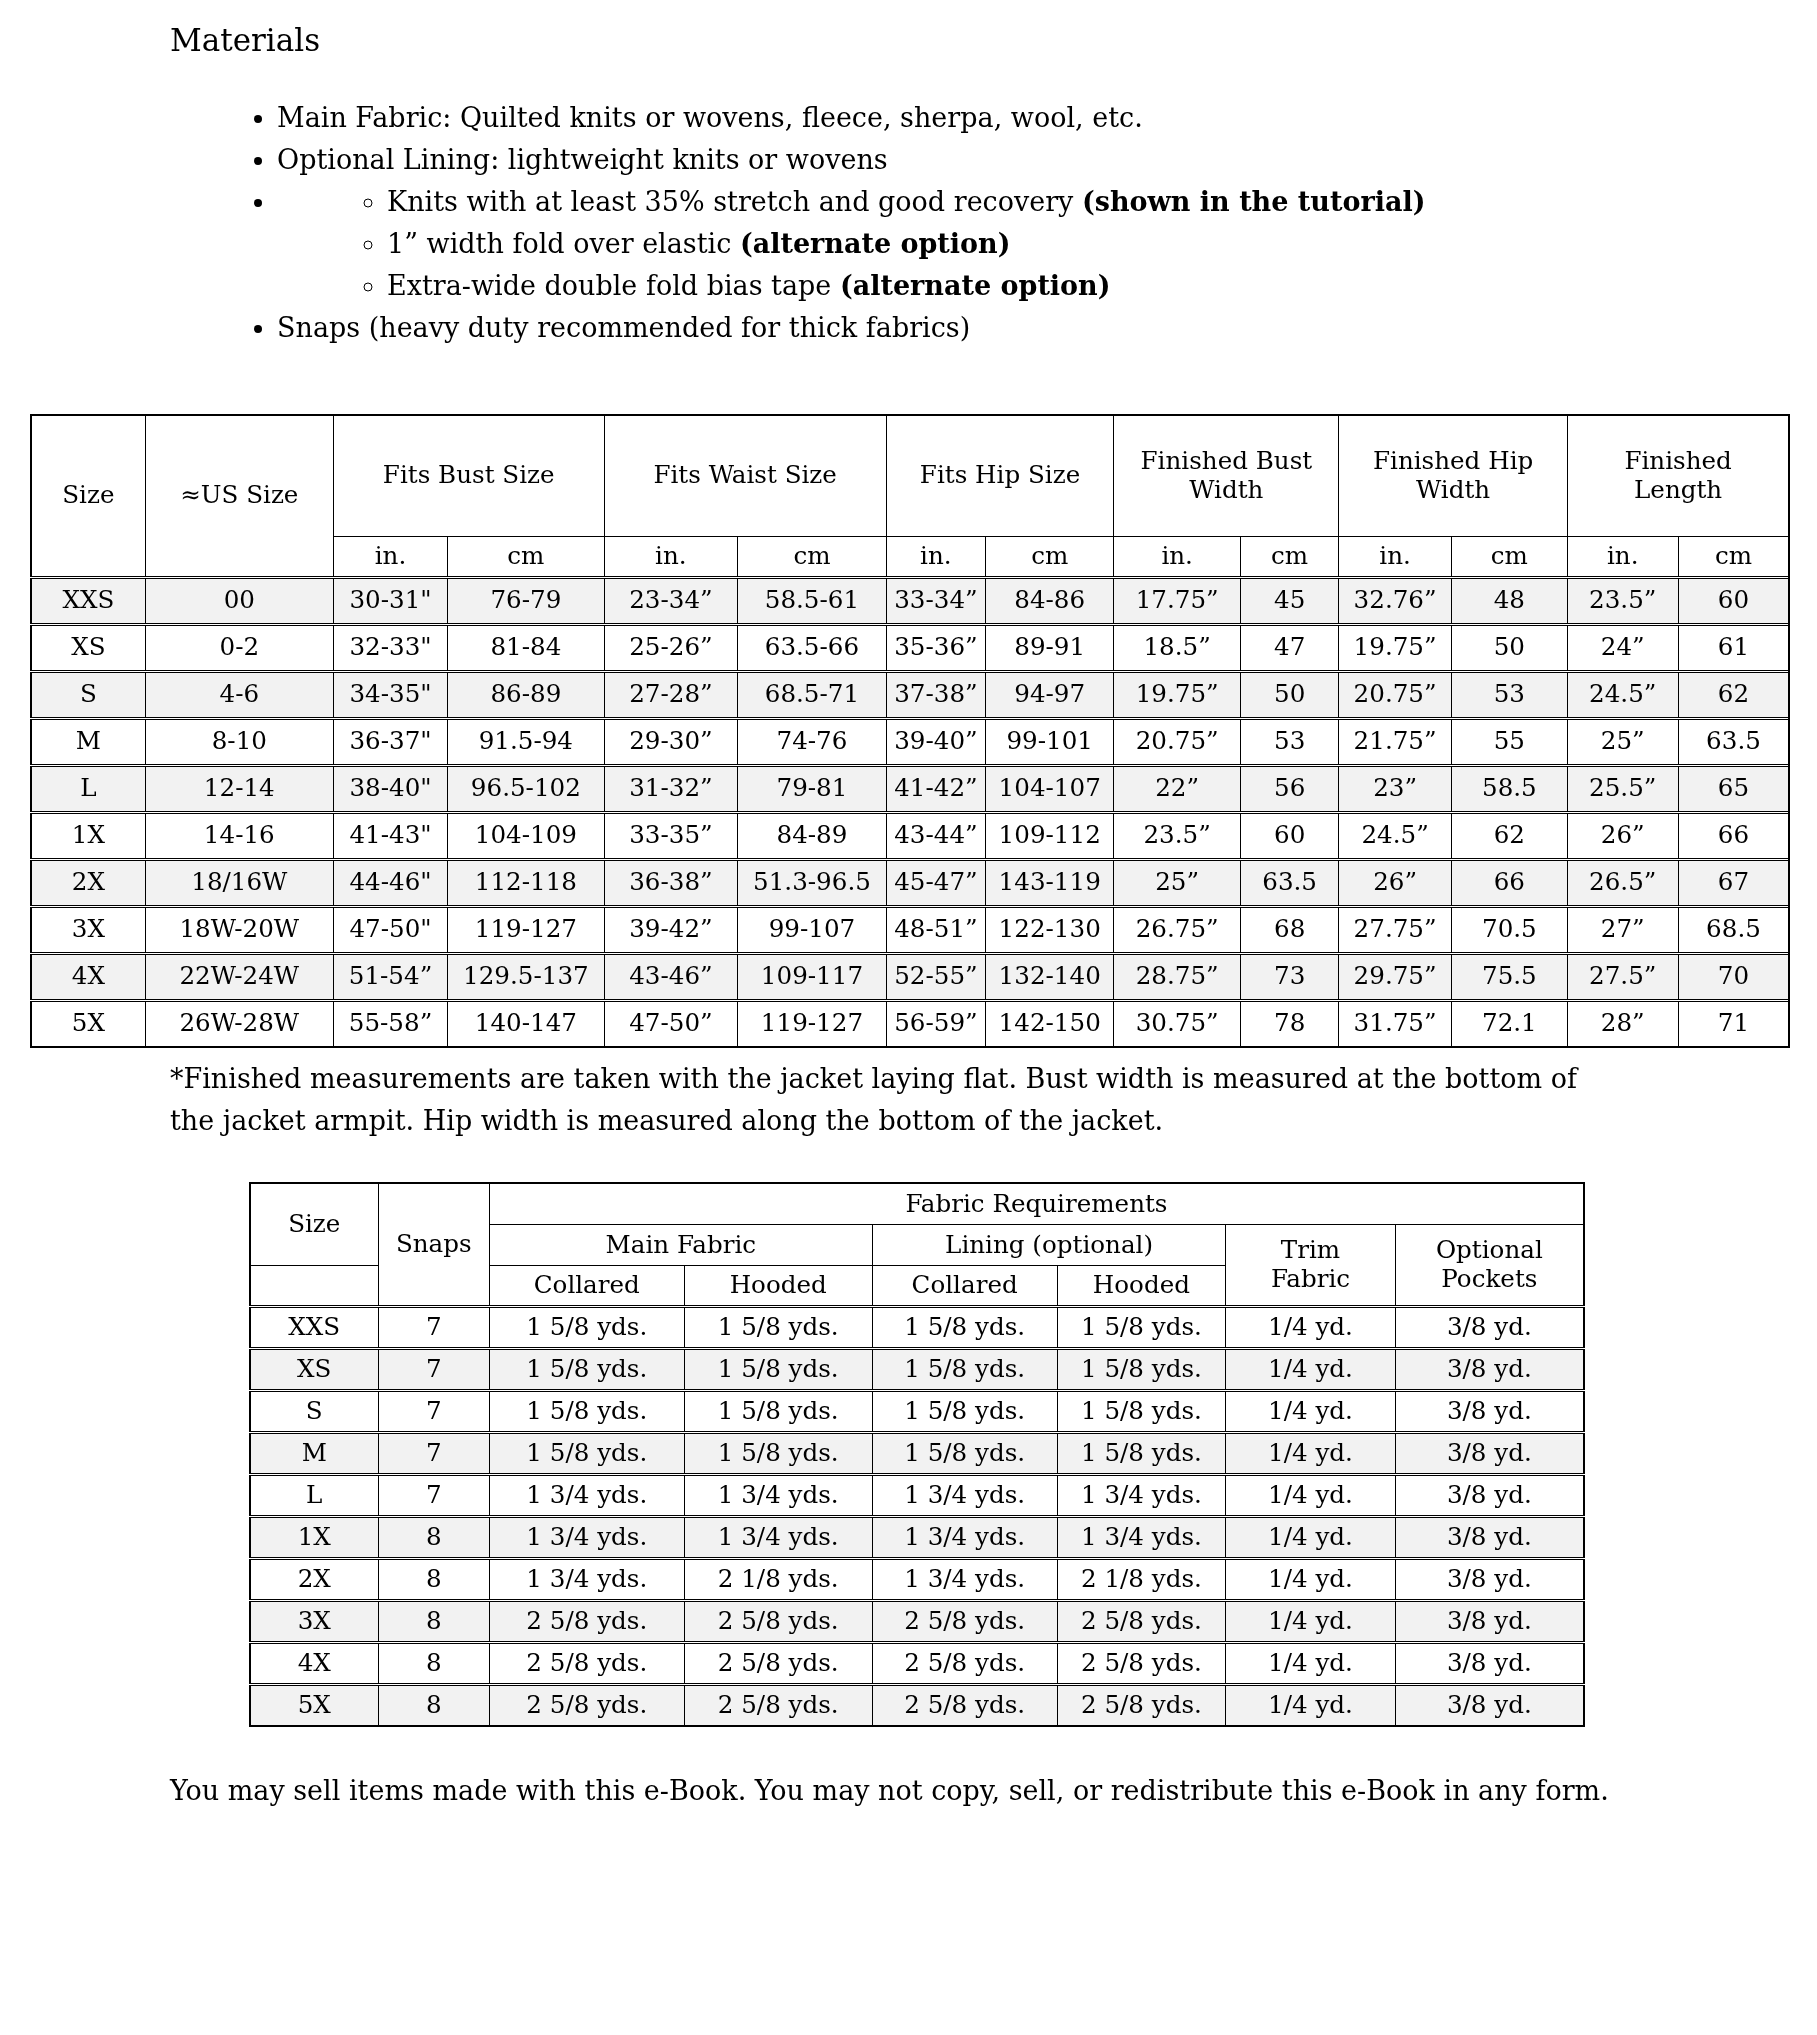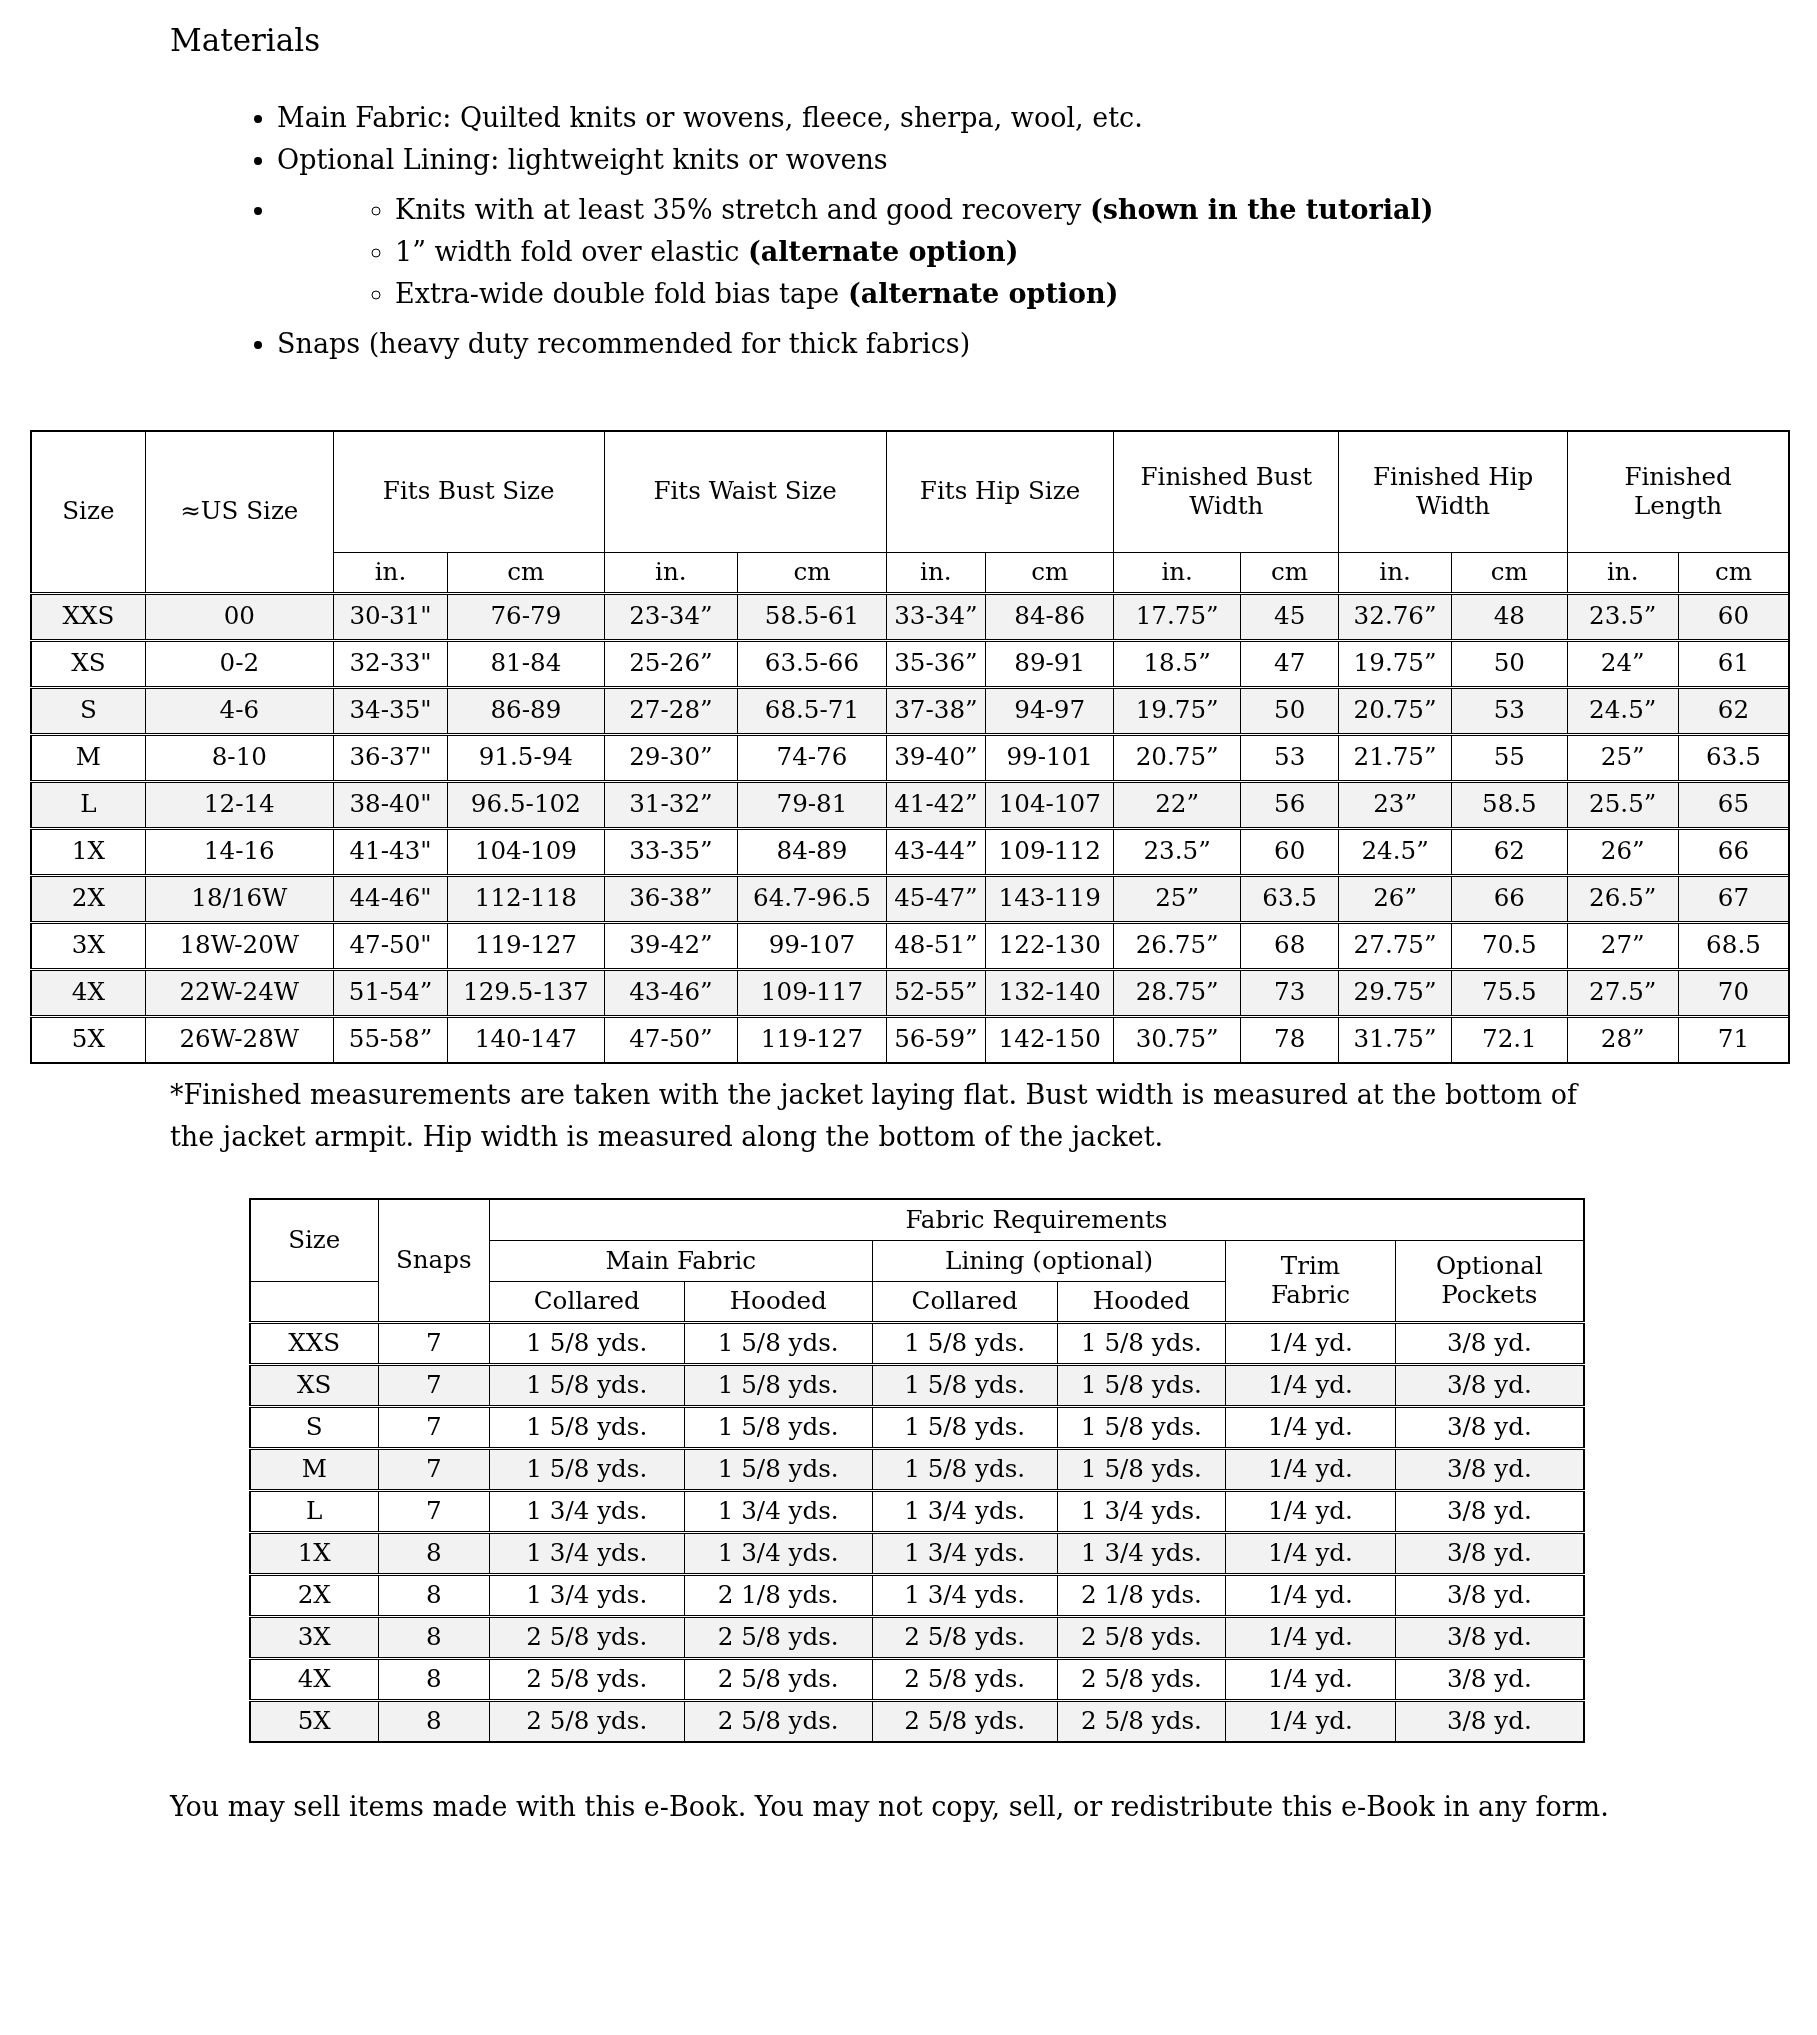--- a/index.html
+++ b/index.html
@@ -20,21 +20,21 @@
     font-weight: normal;
   }
   ul.materials-list {
     list-style: disc;
     margin: 39px 0 0 0;
     padding-left: 277px;
   }
   ul.materials-list li { line-height: 42px; }
   ul.trim-options {
     list-style: circle;
-    margin: 8px;
+    margin: 0;
     padding-left: 110px;
   }
   strong { font-weight: bold; }
 
   table { border-collapse: collapse; table-layout: fixed; color: #000; }
   th, td {
     border: 1.5px solid #000;
     font-weight: normal;
     text-align: center;
     vertical-align: middle;
@@ -240,21 +240,21 @@
           <td>62</td>
           <td>26”</td>
           <td>66</td>
         </tr>
         <tr>
           <td>2X</td>
           <td>18/16W</td>
           <td>44-46"</td>
           <td>112-118</td>
           <td>36-38”</td>
-          <td>64.7-96.5</td>
+          <td>51.3-96.5</td>
           <td>45-47”</td>
           <td>143-119</td>
           <td>25”</td>
           <td>63.5</td>
           <td>26”</td>
           <td>66</td>
           <td>26.5”</td>
           <td>67</td>
         </tr>
         <tr>

